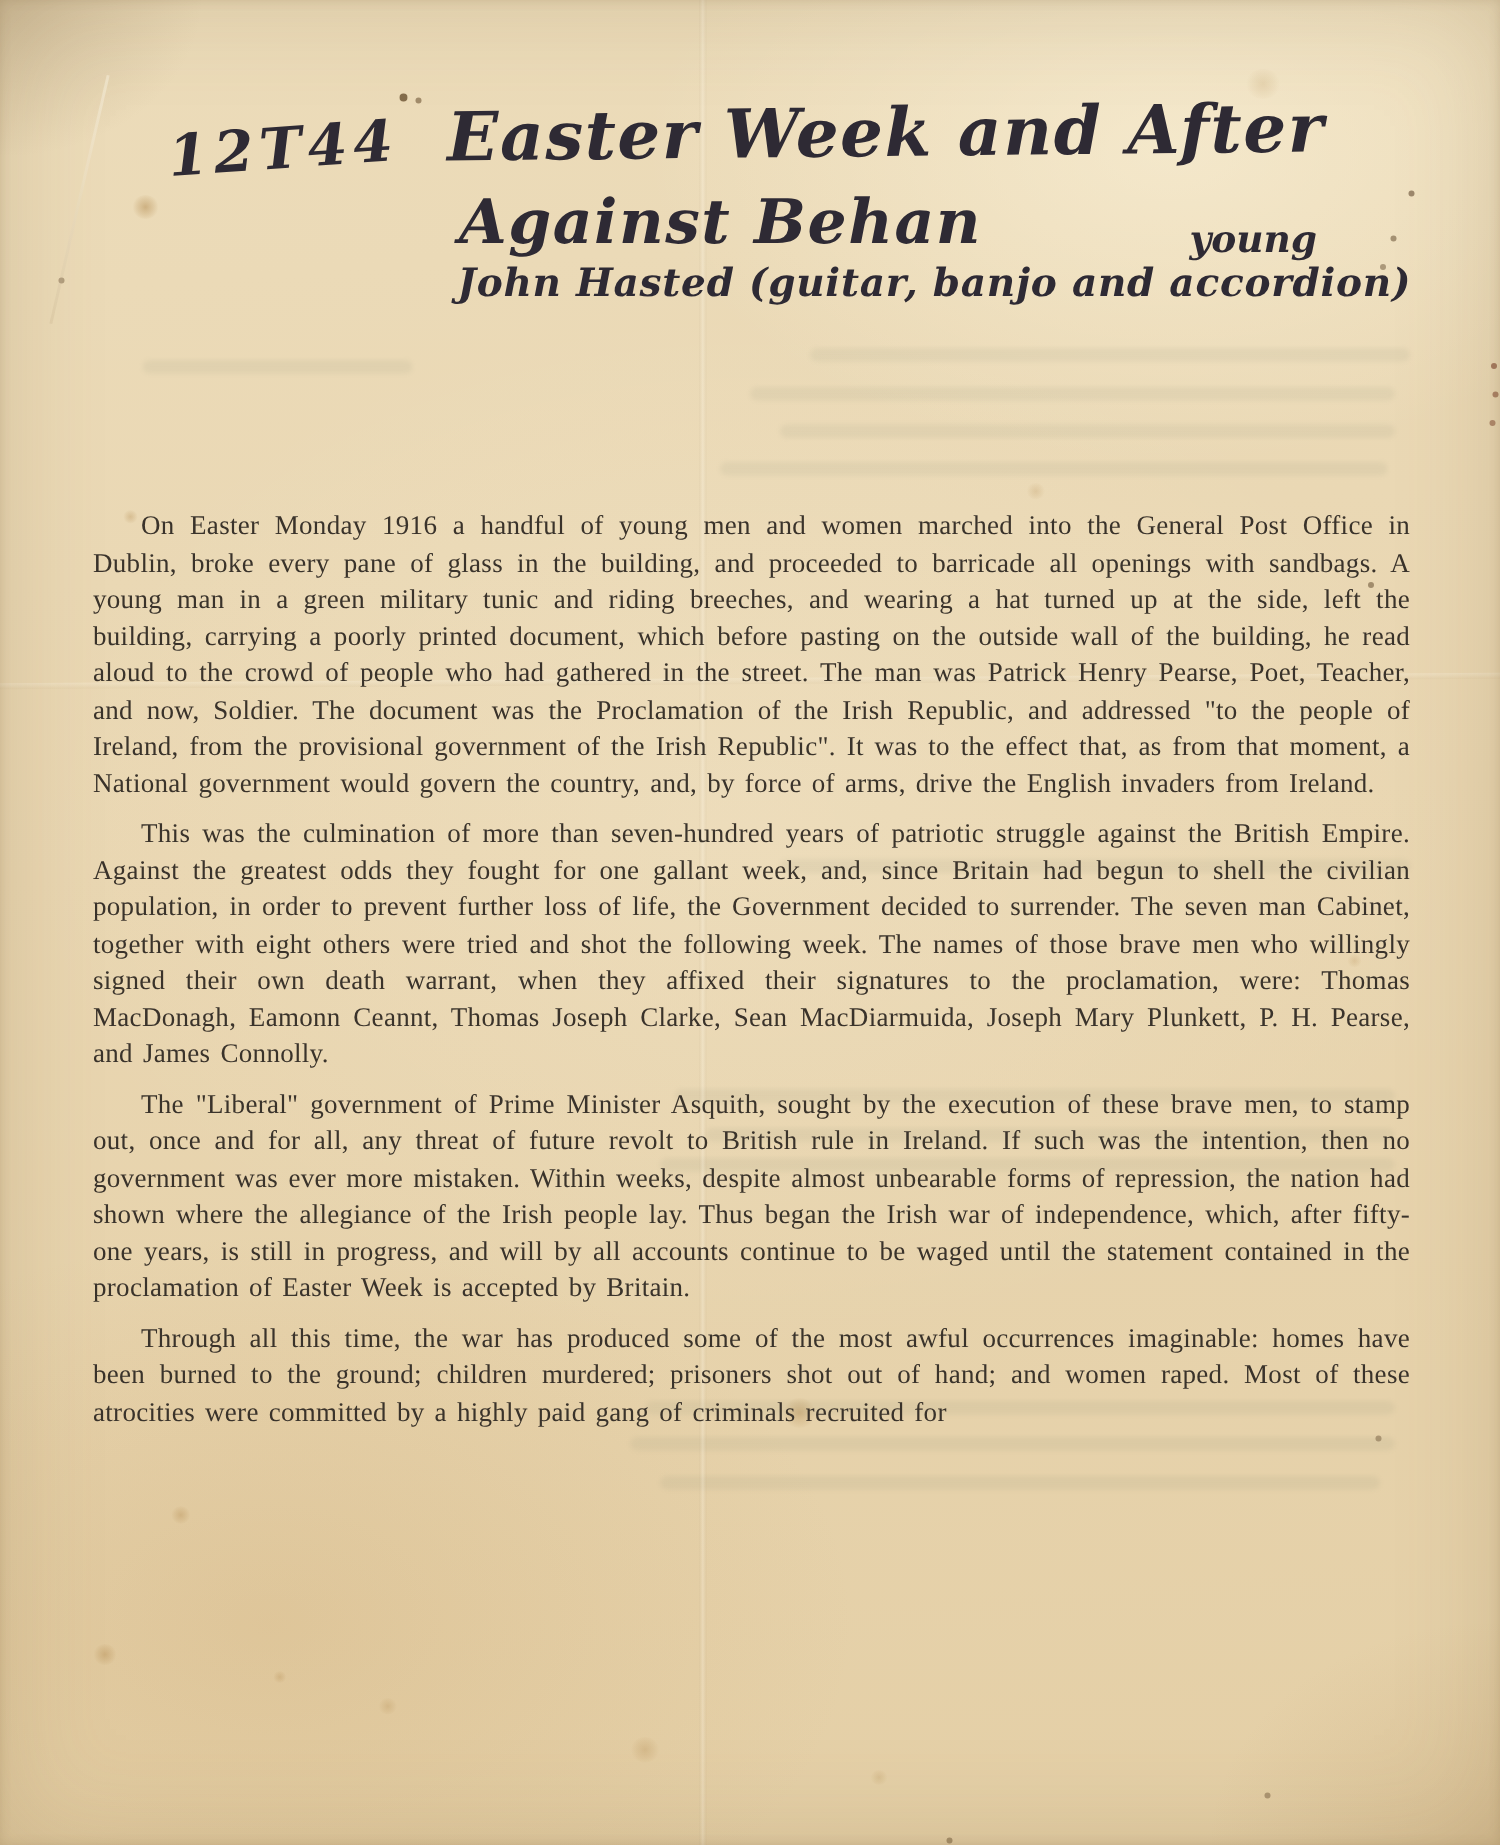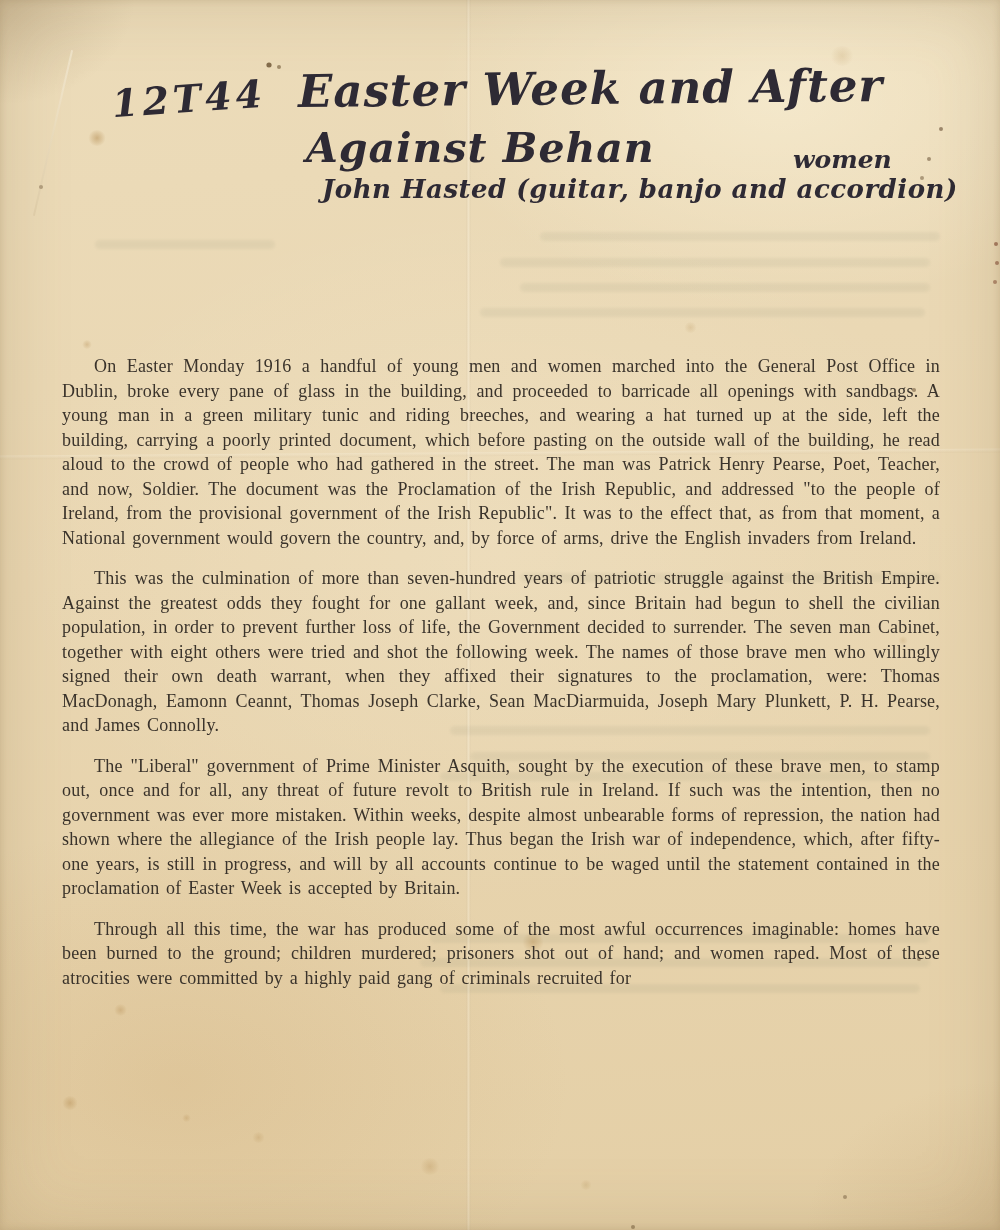--- a/index.html
+++ b/index.html
@@ -44,38 +44,38 @@
     position: absolute; left: 306px; top: 128px; margin: 0;
     font: italic 700 41px/1 "DejaVu Serif", serif;
     letter-spacing: 1px;
     white-space: nowrap;
   }
   .with-label {
     position: absolute; left: 793px; top: 147px;
     font: italic 700 25px/1 "DejaVu Serif", serif;
   }
   .credit {
-    position: absolute; left: 322px; top: 176px;
+    position: absolute; left: 305px; top: 176px;
     font: italic 600 26px/1 "DejaVu Serif", serif;
     letter-spacing: 0.5px;
     white-space: nowrap;
     text-align: center;
   }
 
   
   .body-text {
     position: absolute; left: 62px; top: 338px; width: 878px;
     font-family: "Liberation Serif", serif;
     font-size: 18px; line-height: 24.5px;
     color: #3a332b;
     text-align: justify;
     letter-spacing: 0.2px;
     word-spacing: 2px;
   }
-  .body-text p { margin: 16px 0 9px 0; text-indent: 32px; }
+  .body-text p { margin: 0 0 9px 0; text-indent: 32px; }
 
   
   .ghost-line {
     position: absolute; height: 9px; border-radius: 5px;
     background: #7a8168; opacity: 0.09; filter: blur(1.6px);
     pointer-events: none;
   }
   .stain {
     position: absolute; border-radius: 50%;
     background: radial-gradient(circle, rgba(163,117,52,0.45) 0%, rgba(163,117,52,0.18) 45%, rgba(163,117,52,0) 72%);
@@ -148,21 +148,21 @@
 
   <div class="speck"></div>
   <div class="crease-v"></div>
   <div class="crease-h"></div>
   <div class="crease-corner"></div>
 
   <header class="titleblock">
     <span class="catalog">12T44</span>
     <h1 class="album-title">Easter Week and After</h1>
     <h2 class="artist">Against Behan</h2>
-    <span class="with-label">women</span>
+    <span class="with-label">young</span>
     <div class="credit">John Hasted (guitar, banjo and accordion)</div>
   </header>
 
   <main class="body-text">
     <p>On Easter Monday 1916 a handful of young men and women marched into the General Post Office in Dublin, broke every pane of glass in the building, and proceeded to barricade all openings with sandbags.  A young man in a green military tunic and riding breeches, and wearing a hat turned up at the side, left the building, carrying a poorly printed document, which before pasting on the outside wall of the building, he read aloud to the crowd of people who had gathered in the street.  The man was Patrick Henry Pearse, Poet, Teacher, and now, Soldier.  The document was the Proclamation of the Irish Republic, and addressed "to the people of Ireland, from the provisional government of the Irish Republic".  It was to the effect that, as from that moment, a National government would govern the country, and, by force of arms, drive the English invaders from Ireland.</p>
     <p>This was the culmination of more than seven-hundred years of patriotic struggle against the British Empire.  Against the greatest odds they fought for one gallant week, and, since Britain had begun to shell the civilian population, in order to prevent further loss of life, the Government decided to surrender.  The seven man Cabinet, together with eight others were tried and shot the following week.  The names of those brave men who willingly signed their own death warrant, when they affixed their signatures to the proclamation, were: Thomas MacDonagh, Eamonn Ceannt, Thomas Joseph Clarke, Sean MacDiarmuida, Joseph Mary Plunkett, P. H. Pearse, and James Connolly.</p>
     <p>The "Liberal" government of Prime Minister Asquith, sought by the execution of these brave men, to stamp out, once and for all, any threat of future revolt to British rule in Ireland.  If such was the intention, then no government was ever more mistaken.  Within weeks, despite almost unbearable forms of repression, the nation had shown where the allegiance of the Irish people lay.  Thus began the Irish war of independence, which, after fifty-one years, is still in progress, and will by all accounts continue to be waged until the statement contained in the proclamation of Easter Week is accepted by Britain.</p>
     <p>Through all this time, the war has produced some of the most awful occurrences imaginable: homes have been burned to the ground; children murdered; prisoners shot out of hand; and women raped.  Most of these atrocities were committed by a highly paid gang of criminals recruited for</p>
   </main>
 

